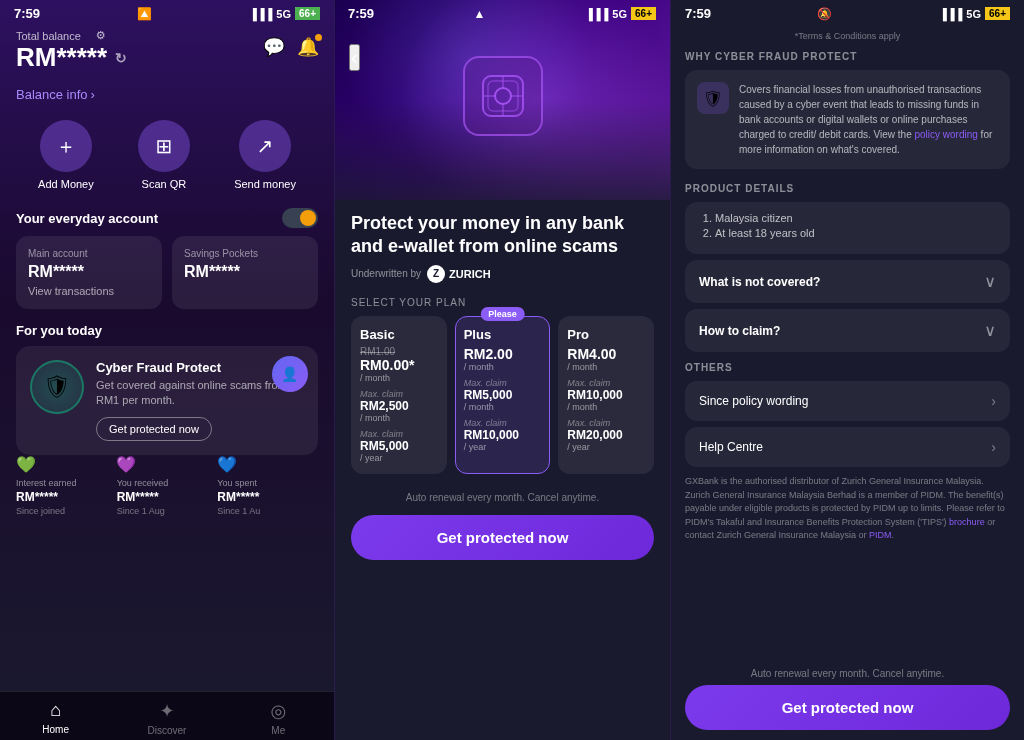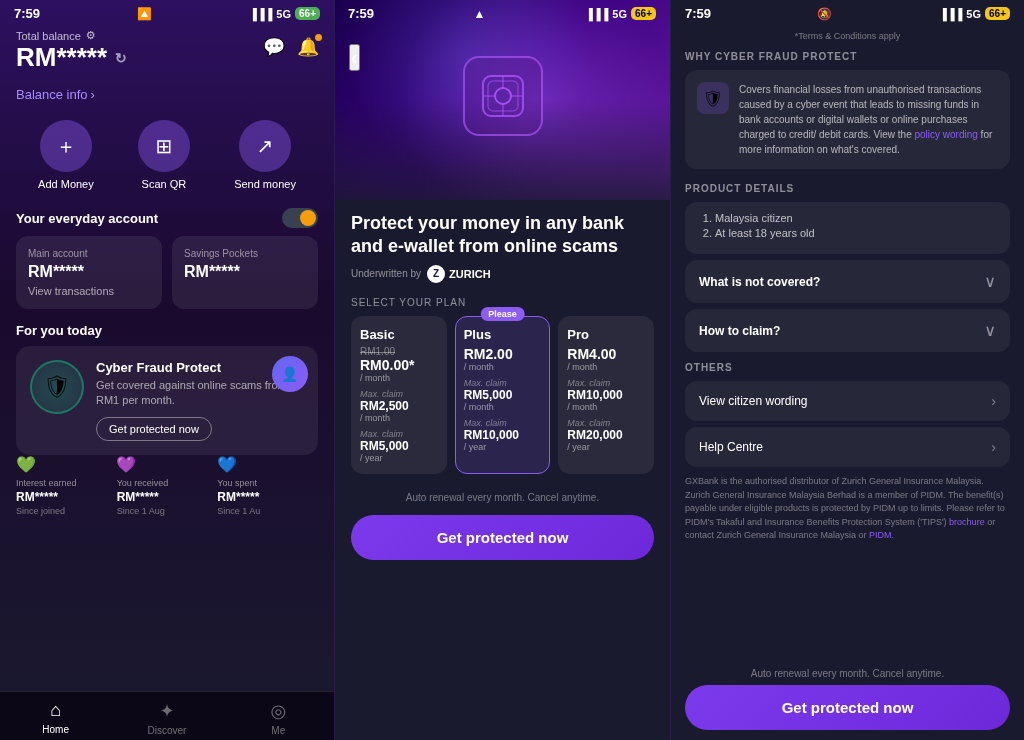--- a/index.html
+++ b/index.html
@@ -53,38 +53,38 @@
       padding: 6px 14px 4px;
       color: white;
       font-size: 12px;
       font-weight: 600;
     }
     .status-time { font-size: 13px; font-weight: 700; }
     .status-icons { display: flex; align-items: center; gap: 4px; font-size: 11px; }
     .battery-badge {
       background: #4caf50;
       color: white;
-      border-radius: 5px;
+      border-radius: 0;
       padding: 1px 4px;
       font-size: 10px;
       font-weight: 700;
     }
     .battery-badge-yellow { background: #f5c518; color: #000; }
 
     
     .s1-header {
       padding: 4px 16px 10px;
       color: white;
     }
     .s1-total-balance-label {
       font-size: 11px;
       color: rgba(255,255,255,0.7);
       display: flex;
       align-items: center;
-      gap: 5px;
+      gap: 15px;
     }
     .s1-balance {
       font-size: 26px;
       font-weight: 700;
       color: white;
       display: flex;
       align-items: center;
       gap: 8px;
     }
     .s1-balance-info {
@@ -847,21 +847,21 @@
     <div class="s3-accordion">
       <div class="s3-accordion-header">
         <span class="s3-accordion-title">How to claim?</span>
         <span class="s3-accordion-icon">∨</span>
       </div>
     </div>
 
     <div class="s3-others-title">OTHERS</div>
 
     <div class="s3-link-row">
-      <span class="s3-link-label">View citizen wording</span>
+      <span class="s3-link-label">Since policy wording</span>
       <span class="s3-link-arrow">›</span>
     </div>
 
     <div class="s3-link-row">
       <span class="s3-link-label">Help Centre</span>
       <span class="s3-link-arrow">›</span>
     </div>
 
     <div class="s3-disclaimer">
       <span>GXBank is the authorised distributor of Zurich General Insurance Malaysia. Zurich General Insurance Malaysia Berhad is a member of PIDM. The benefit(s) payable under eligible products is protected by PIDM up to limits. Please refer to PIDM's Takaful and Insurance Benefits Protection System ('TIPS') </span><a class="s3-why-link">brochure</a><span> or contact Zurich General Insurance Malaysia or </span><a class="s3-why-link">PIDM</a><span>.</span>

